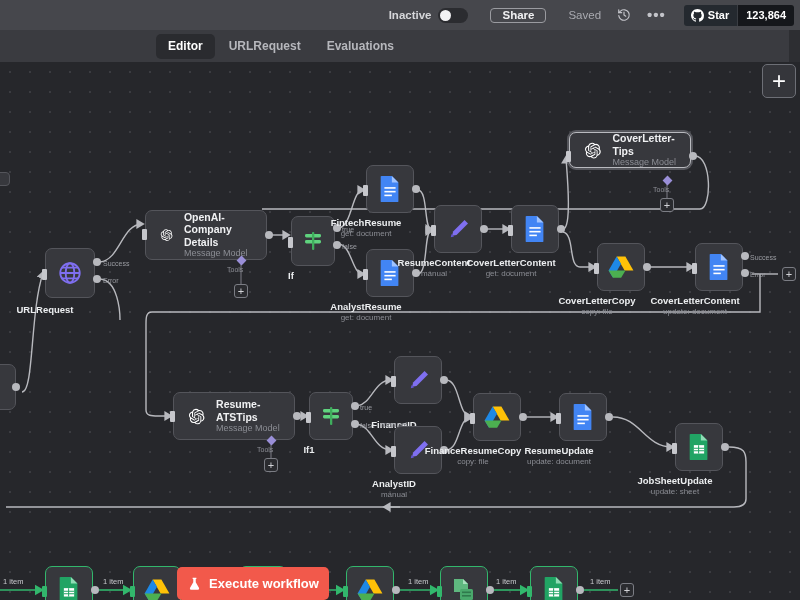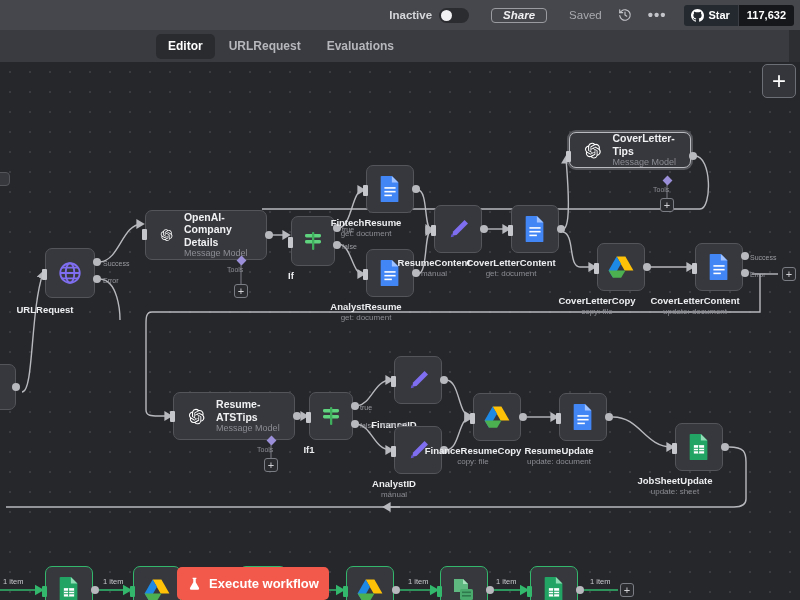--- a/index.html
+++ b/index.html
@@ -28,21 +28,21 @@
     position: relative; cursor: pointer; margin-right: 22px;
   }
   #activate-toggle .knob {
     position: absolute; left: 2px; top: 2px; width: 11px; height: 11px;
     border-radius: 50%; background: #f2f2f4;
   }
   #share-button {
     border: 1px solid #9a9ba0; border-radius: 4px;
     color: #f0f0f2; font-size: 11.5px; font-weight: 700;
     padding: 0 11px; background: transparent; cursor: pointer;
-    margin-right: 22px; line-height: 13px; font-style: italic;
+    margin-right: 22px; line-height: 13px;
   }
   #saved-label { color: #a9aab0; font-size: 11.5px; margin-right: 16px; }
   #history-icon { color: #c3c4c9; margin-right: 16px; cursor: pointer; display:flex; }
   #more-icon {
     color: #c3c4c9; font-size: 15px; letter-spacing: 1px; cursor: pointer;
     margin-right: 18px; line-height: 10px; font-weight: 900;
   }
   #github-star {
     display: flex; align-items: stretch; height: 21px; margin-right: 6px;
     border-radius: 3px; overflow: hidden; font-size: 11px; font-weight: 700;
@@ -196,21 +196,21 @@
         <path d="M8 0C3.58 0 0 3.58 0 8c0 3.54 2.29 6.53 5.47 7.59.4.07.55-.17.55-.38
         0-.19-.01-.82-.01-1.49-2.01.37-2.53-.49-2.69-.94-.09-.23-.48-.94-.82-1.13-.28-.15-.68-.52-.01-.53
         .63-.01 1.08.58 1.23.82.72 1.21 1.87.87 2.33.66.07-.52.28-.87.51-1.07-1.78-.2-3.64-.89-3.64-3.95
         0-.87.31-1.59.82-2.15-.08-.2-.36-1.02.08-2.12 0 0 .67-.21 2.2.82a7.4 7.4 0 0 1 2-.27c.68 0
         1.36.09 2 .27 1.53-1.04 2.2-.82 2.2-.82.44 1.1.16 1.92.08 2.12.51.56.82 1.27.82 2.15 0
         3.07-1.87 3.75-3.65 3.95.29.25.54.73.54 1.48 0 1.07-.01 1.93-.01 2.2 0 .21.15.46.55.38A8.01
         8.01 0 0 0 16 8c0-4.42-3.58-8-8-8z"></path>
       </svg>
       <span>Star</span>
     </span>
-    <span id="gh-star-count">117,632</span>
+    <span id="gh-star-count">123,864</span>
   </div>
 </div>
 
 <div id="tabbar">
   <div id="tabs">
     <div class="tab active">Editor</div>
     <div class="tab">URLRequest</div>
     <div class="tab">Evaluations</div>
   </div>
 </div>

